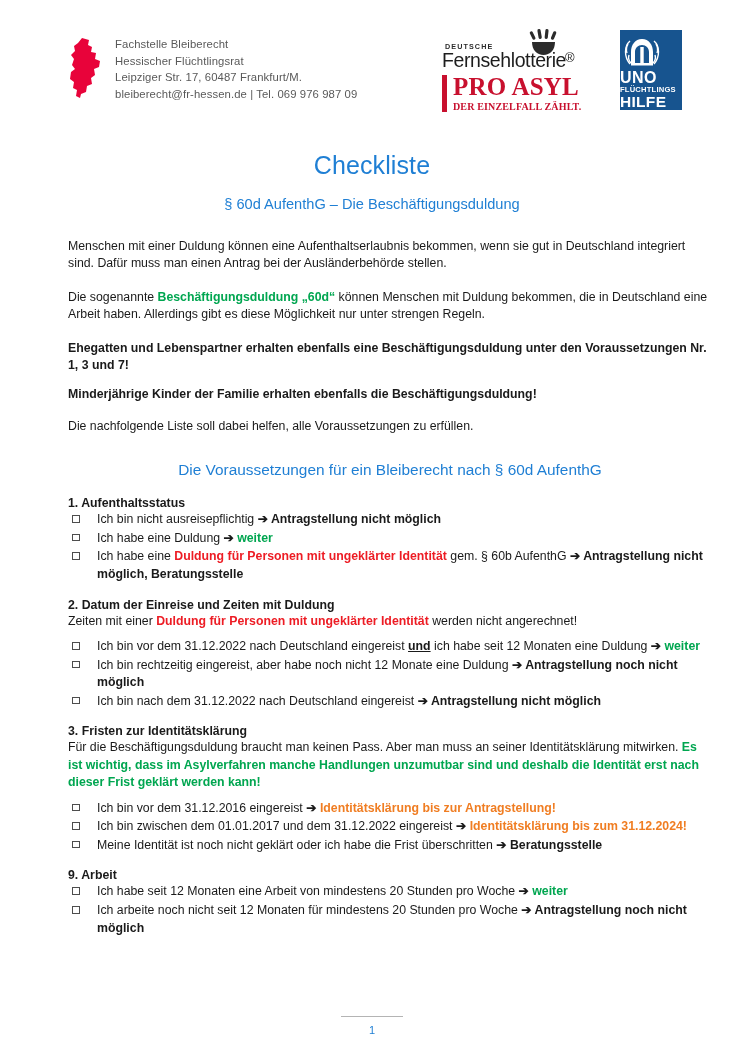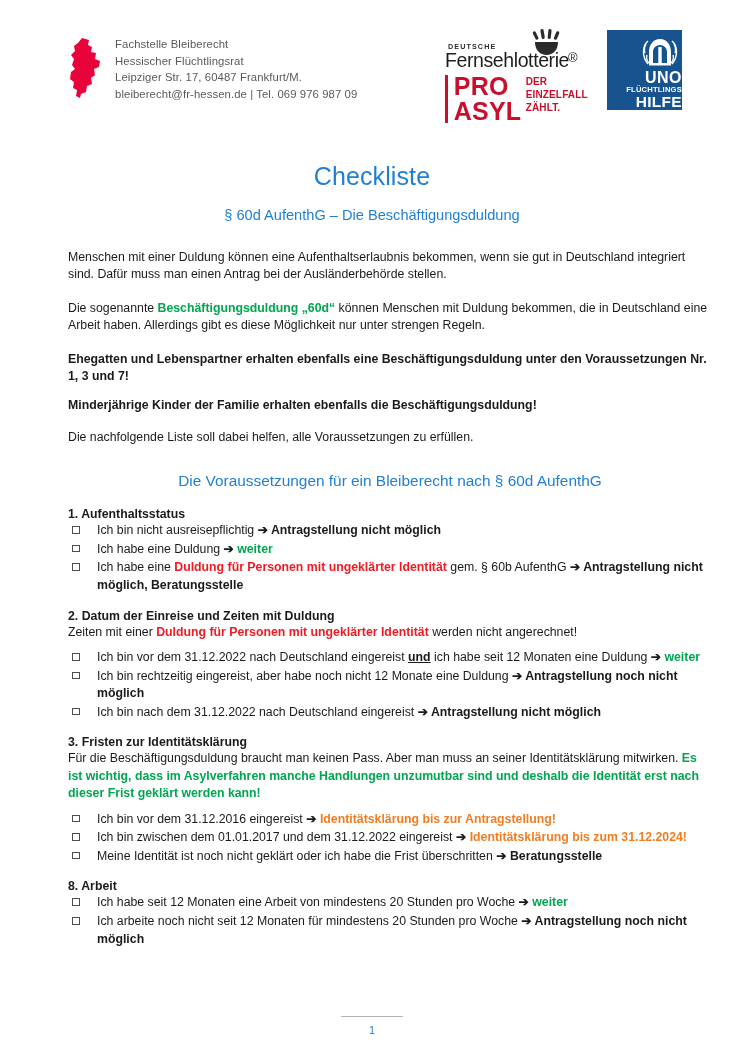--- a/index.html
+++ b/index.html
@@ -48,21 +48,21 @@
     color: #595959;
     letter-spacing: 0.1px;
     white-space: nowrap;
     padding-top: 10px;
   }
   .org-lines div { margin: 0; }
 
   .logos {
     display: flex;
     align-items: flex-start;
-    gap: 12px;
+    gap: 28px;
     padding-top: 2px;
   }
   .dfl-proasyl {
     display: flex;
     flex-direction: column;
     align-items: flex-start;
     width: 150px;
   }
   .dfl-row {
     position: relative;
@@ -106,44 +106,44 @@
     align-items: stretch;
     gap: 6px;
     margin-top: 2px;
   }
   .proasyl-bar {
     width: 5px;
     background: #c8102e;
     margin-top: 1px;
     margin-bottom: 1px;
   }
-  .proasyl-text { display: flex; flex-direction: row; }
+  .proasyl-text { display: flex; flex-direction: column; font-family: Liberation Serif, serif; }
   .proasyl-main {
     font-size: 25px;
     font-weight: 700;
     color: #c8102e;
     letter-spacing: 0.2px;
     line-height: 25px;
   }
   .proasyl-sub {
     font-size: 10px;
     font-weight: 700;
     color: #c8102e;
     letter-spacing: 0.15px;
     line-height: 13px;
     margin-top: 1px;
   }
   .uno-logo {
-    width: 75px;
+    width: 62px;
     height: 80px;
     background: #0b5394;
     background: #17548f;
     display: flex;
     flex-direction: column;
-    align-items: flex-end;
+    align-items: flex-start;
     justify-content: flex-start;
     padding-top: 5px;
     box-sizing: border-box;
     margin-top: 2px;
   }
   .uno-emblem { width: 44px; height: 34px; }
   .uno-uno {
     color: #ffffff;
     font-size: 16px;
     font-weight: 700;
@@ -392,21 +392,21 @@
         <div class="sp-12"></div>
         <h3 class="grp">3. Fristen zur Identitätsklärung</h3>
         <p class="grp-note"><span>Für die Beschäftigungsduldung braucht man keinen Pass. Aber man muss an seiner Identitätsklärung mitwirken. </span><span class="green-b">Es ist wichtig, dass im Asylverfahren manche Handlungen unzumutbar sind und deshalb die Identität erst nach dieser Frist geklärt werden kann!</span></p>
         <div class="sp-8"></div>
         <ul class="cb-list">
           <li><span class="cb"></span><span><span>Ich bin vor dem 31.12.2016 eingereist </span><span class="arrow">➔ </span><span class="orange-b">Identitätsklärung bis zur Antragstellung!</span></span></li>
           <li><span class="cb"></span><span><span>Ich bin zwischen dem 01.01.2017 und dem 31.12.2022 eingereist </span><span class="arrow">➔ </span><span class="orange-b">Identitätsklärung bis zum 31.12.2024!</span></span></li>
           <li><span class="cb"></span><span><span>Meine Identität ist noch nicht geklärt oder ich habe die Frist überschritten </span><span class="arrow">➔ </span><span class="bold">Beratungsstelle</span></span></li>
         </ul>
         <div class="sp-12"></div>
-        <h3 class="grp">8. Arbeit</h3>
+        <h3 class="grp">9. Arbeit</h3>
         <ul class="cb-list">
           <li><span class="cb"></span><span><span>Ich habe seit 12 Monaten eine Arbeit von mindestens 20 Stunden pro Woche </span><span class="arrow">➔ </span><span class="green-b">weiter</span></span></li>
           <li><span class="cb"></span><span><span>Ich arbeite noch nicht seit 12 Monaten für mindestens 20 Stunden pro Woche </span><span class="arrow">➔ </span><span class="bold">Antragstellung noch nicht möglich</span></span></li>
         </ul>
       </div>
   </div>
 
   <div class="footer">
     <hr>
     <span class="pno">1</span>

